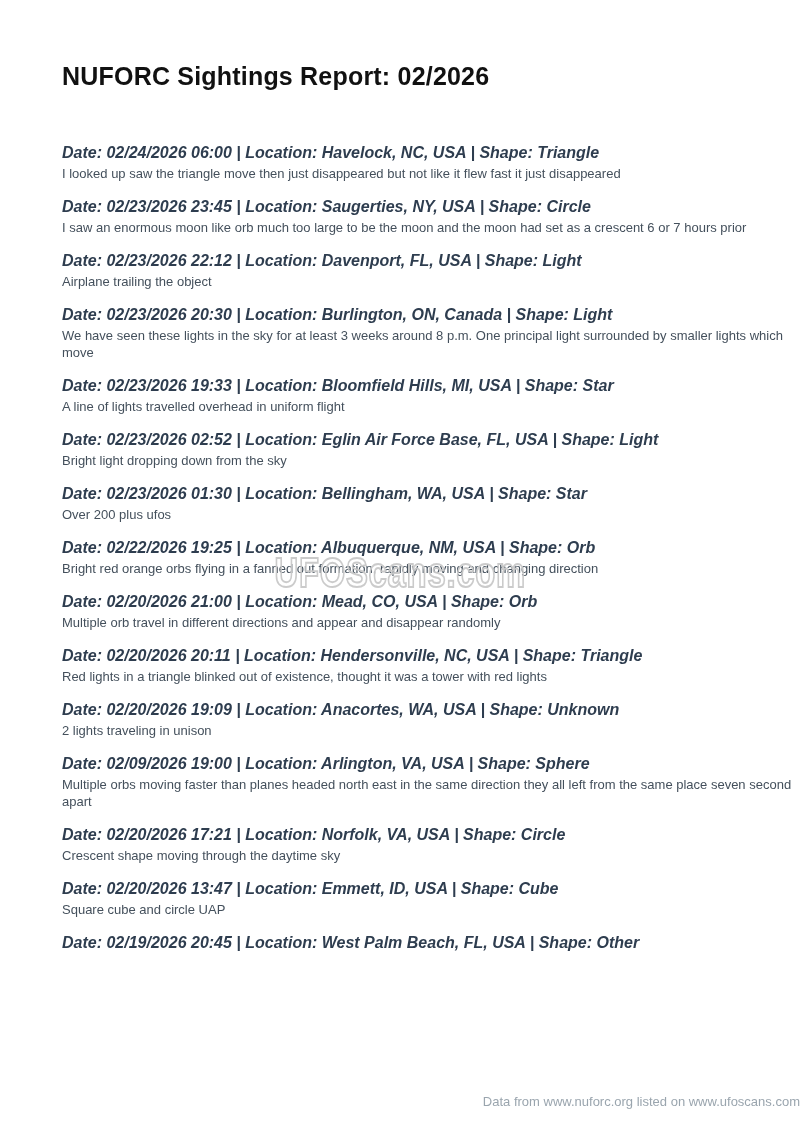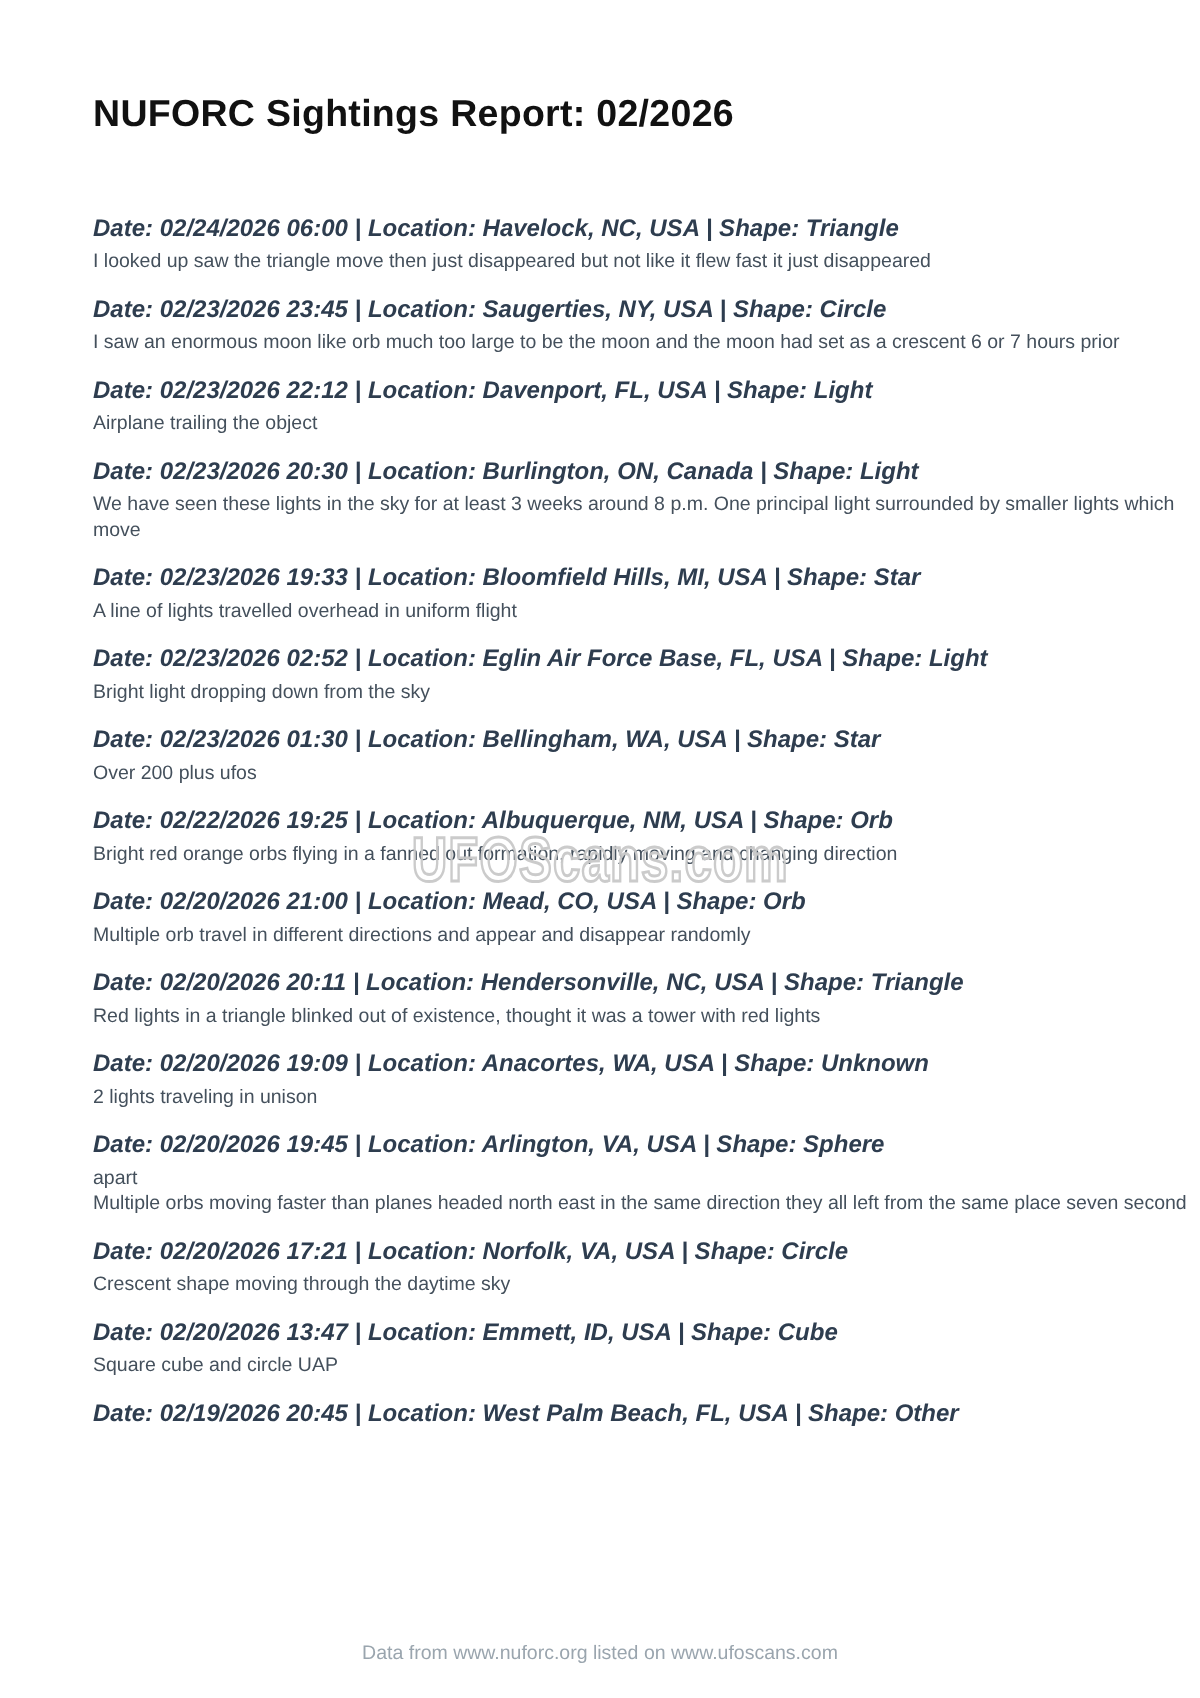--- a/index.html
+++ b/index.html
@@ -62,21 +62,21 @@
     -webkit-text-stroke: 2px #c9c9c9;
     transform: scaleX(0.78);
     transform-origin: center;
     opacity: 0.95;
   }
   .page-footer {
     position: absolute;
     top: 1094px;
     left: 0;
     width: 100%;
-    text-align: center;
+    text-align: right;
     font-size: 13px;
     line-height: 16px;
     color: #9aa5ae;
   }
 </style>
 </head>
 <body>
 
 <div class="page">
   <div class="content">
@@ -121,23 +121,23 @@
         </div>
         <div class="entry">
           <div class="entry-header">Date: 02/20/2026 20:11 | Location: Hendersonville, NC, USA | Shape: Triangle</div>
           <div class="entry-line">Red lights in a triangle blinked out of existence, thought it was a tower with red lights</div>
         </div>
         <div class="entry">
           <div class="entry-header">Date: 02/20/2026 19:09 | Location: Anacortes, WA, USA | Shape: Unknown</div>
           <div class="entry-line">2 lights traveling in unison</div>
         </div>
         <div class="entry">
-          <div class="entry-header">Date: 02/20/2026 19:45 | Location: Arlington, VA, USA | Shape: Sphere</div>
+          <div class="entry-header">Date: 02/09/2026 19:00 | Location: Arlington, VA, USA | Shape: Sphere</div>
+          <div class="entry-line">Multiple orbs moving faster than planes headed north east in the same direction they all left from the same place seven second</div>
           <div class="entry-line">apart</div>
-          <div class="entry-line">Multiple orbs moving faster than planes headed north east in the same direction they all left from the same place seven second</div>
         </div>
         <div class="entry">
           <div class="entry-header">Date: 02/20/2026 17:21 | Location: Norfolk, VA, USA | Shape: Circle</div>
           <div class="entry-line">Crescent shape moving through the daytime sky</div>
         </div>
         <div class="entry">
           <div class="entry-header">Date: 02/20/2026 13:47 | Location: Emmett, ID, USA | Shape: Cube</div>
           <div class="entry-line">Square cube and circle UAP</div>
         </div>
         <div class="entry">

